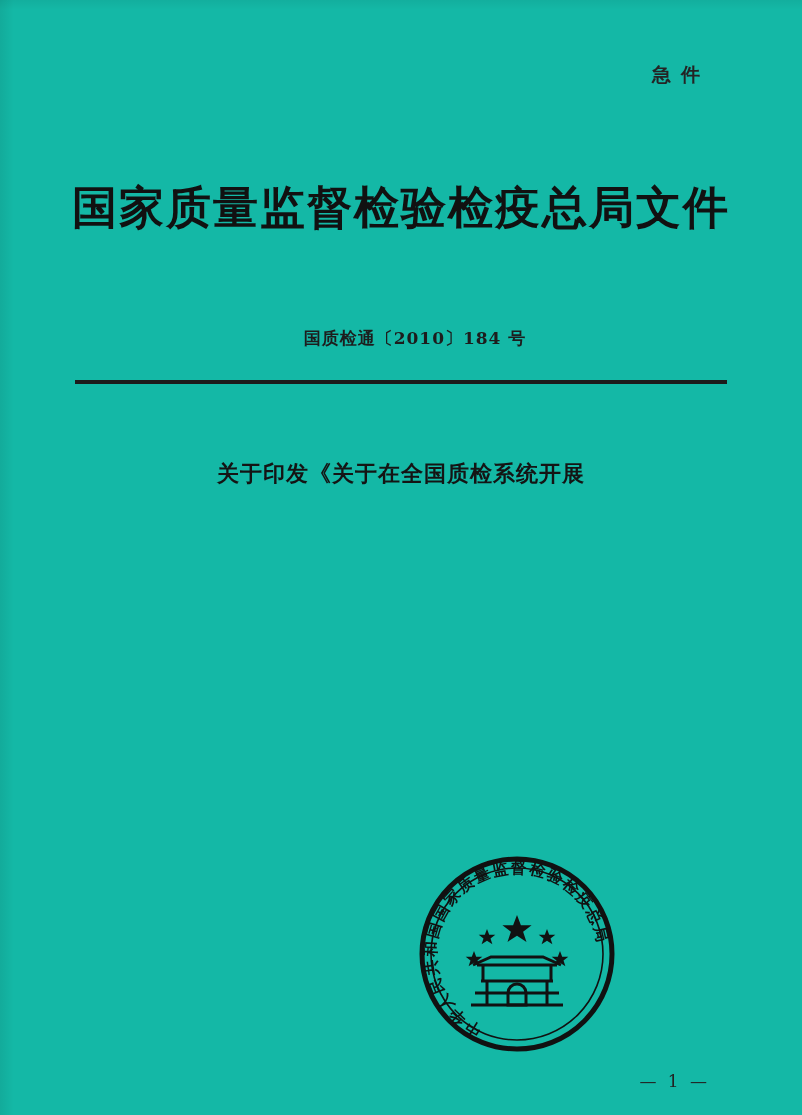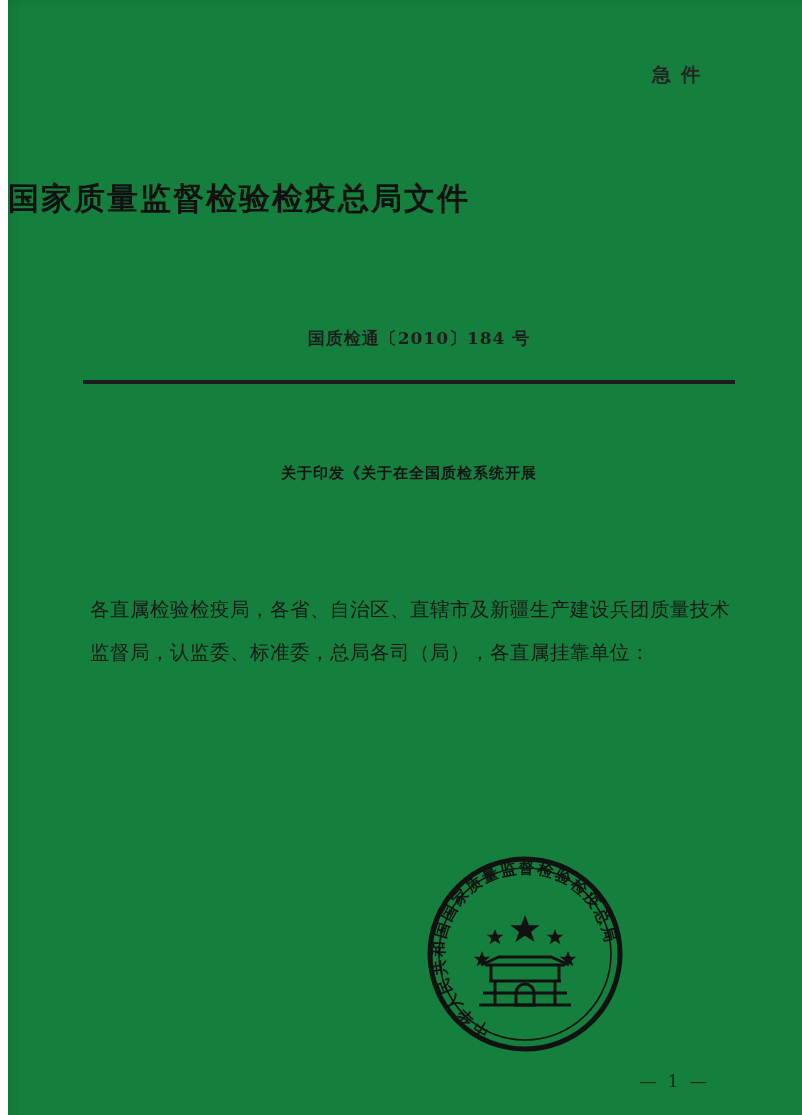--- a/index.html
+++ b/index.html
@@ -12,44 +12,43 @@
     height: 1115px;
     position: relative;
     font-family: "DejaVu Serif", "Liberation Serif", serif;
     color: #1a1a1a;
     overflow: hidden;
   }
 
   .page {
     position: absolute;
     inset: 0;
-    background: #15803d;
-    margin-left: 8px;
+    background: #14b8a6;
   }
 
   
   .urgent {
     position: absolute;
     top: 62px;
     right: 92px;
     font-size: 19px;
     letter-spacing: 10px;
     font-weight: 600;
     color: #242424;
     font-family: "DejaVu Serif", "Liberation Serif", serif;
   }
 
   
   .masthead {
     position: absolute;
     top: 178px;
     left: 0;
     right: 0;
-    text-align: left;
-    font-size: 31px;
+    text-align: center;
+    font-size: 45px;
     font-weight: 700;
     letter-spacing: 2px;
     color: #111;
     font-family: "DejaVu Sans", "Liberation Sans", sans-serif;
   }
 
   
   .docnum {
     position: absolute;
     top: 327px;
@@ -73,21 +72,21 @@
     background: #1c1c1c;
   }
 
   
   .title {
     position: absolute;
     top: 452px;
     left: 120px;
     width: 562px;
     text-align: center;
-    font-size: 15px;
+    font-size: 22px;
     line-height: 42px;
     font-weight: 700;
     letter-spacing: 1px;
     color: #141414;
     font-family: "DejaVu Serif", "Liberation Serif", serif;
   }
   .title .l2 { display: block; }
 
   
   .body-text {
@@ -157,21 +156,20 @@
 
   <div class="docnum">国质检通〔2010〕184 号</div>
 
   <div class="rule"></div>
 
   <div class="title">
     <span class="l1">关于印发《关于在全国质检系统开展</span>
   </div>
 
   <div class="body-text">
-    <p>各直属检验检疫局，各省、自治区、直辖市及新疆生产建设兵团质量技术监督局，认监委、标准委，总局各司（局），各直属挂靠单位：</p>
   </div>
 
   <div class="seal-wrap">
     <svg width="198" height="198" viewBox="0 0 198 198" aria-hidden="true">
 
       <circle cx="99" cy="99" r="95" fill="none" stroke="#111" stroke-width="5"></circle>
       <circle cx="99" cy="99" r="86" fill="none" stroke="#111" stroke-width="1.6"></circle>
 
       <defs>
         <path id="sealArc" d="M 99,180 A 81,81 0 1 1 99,18 A 81,81 0 1 1 99,180"></path>

